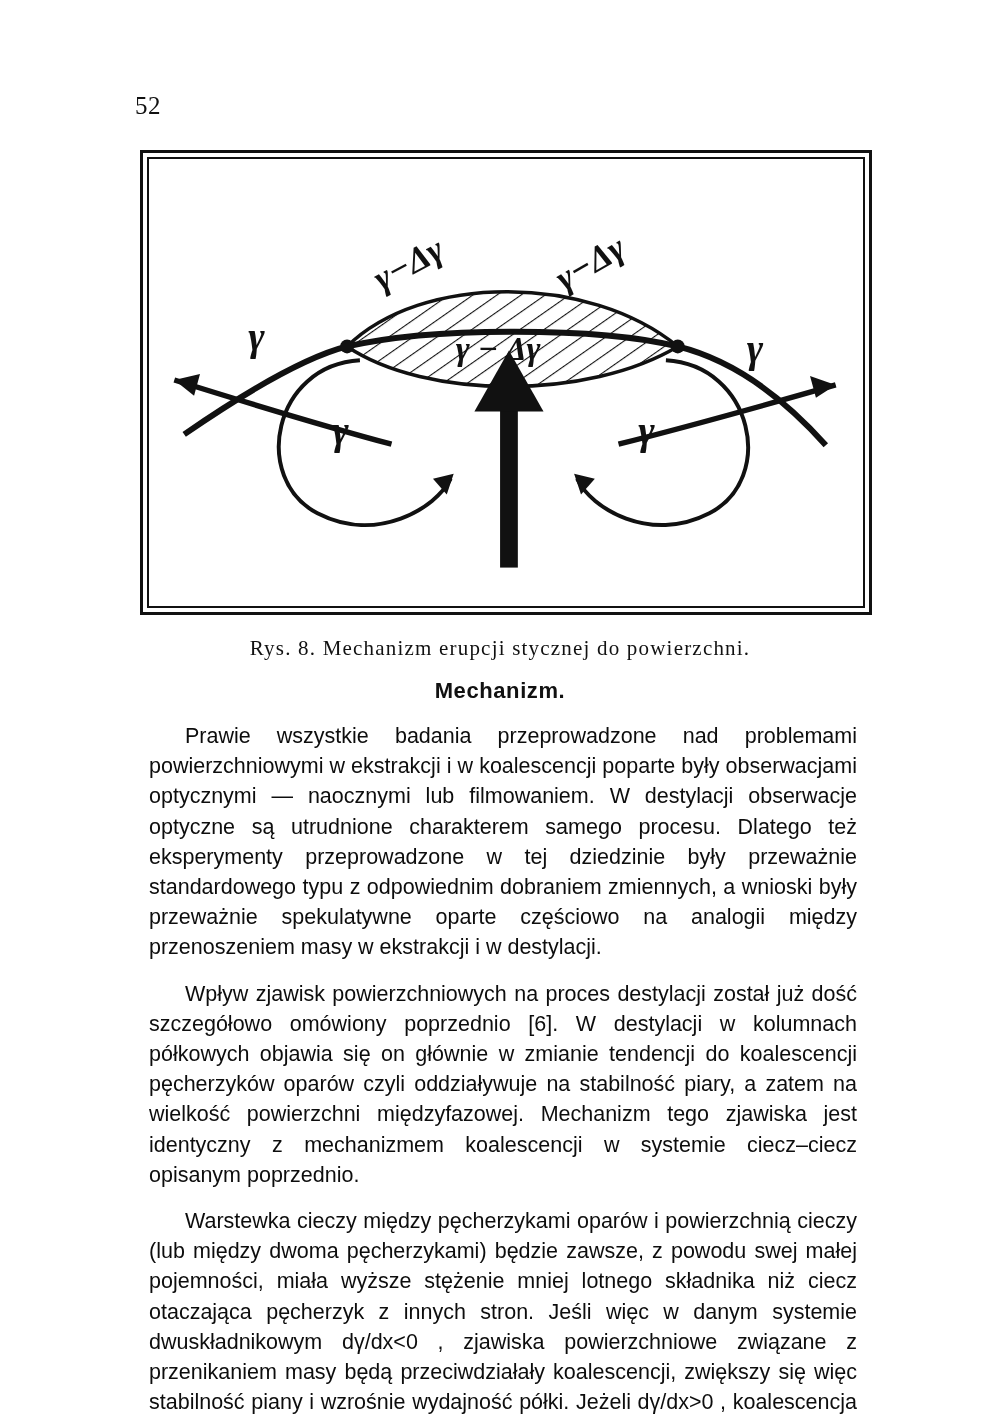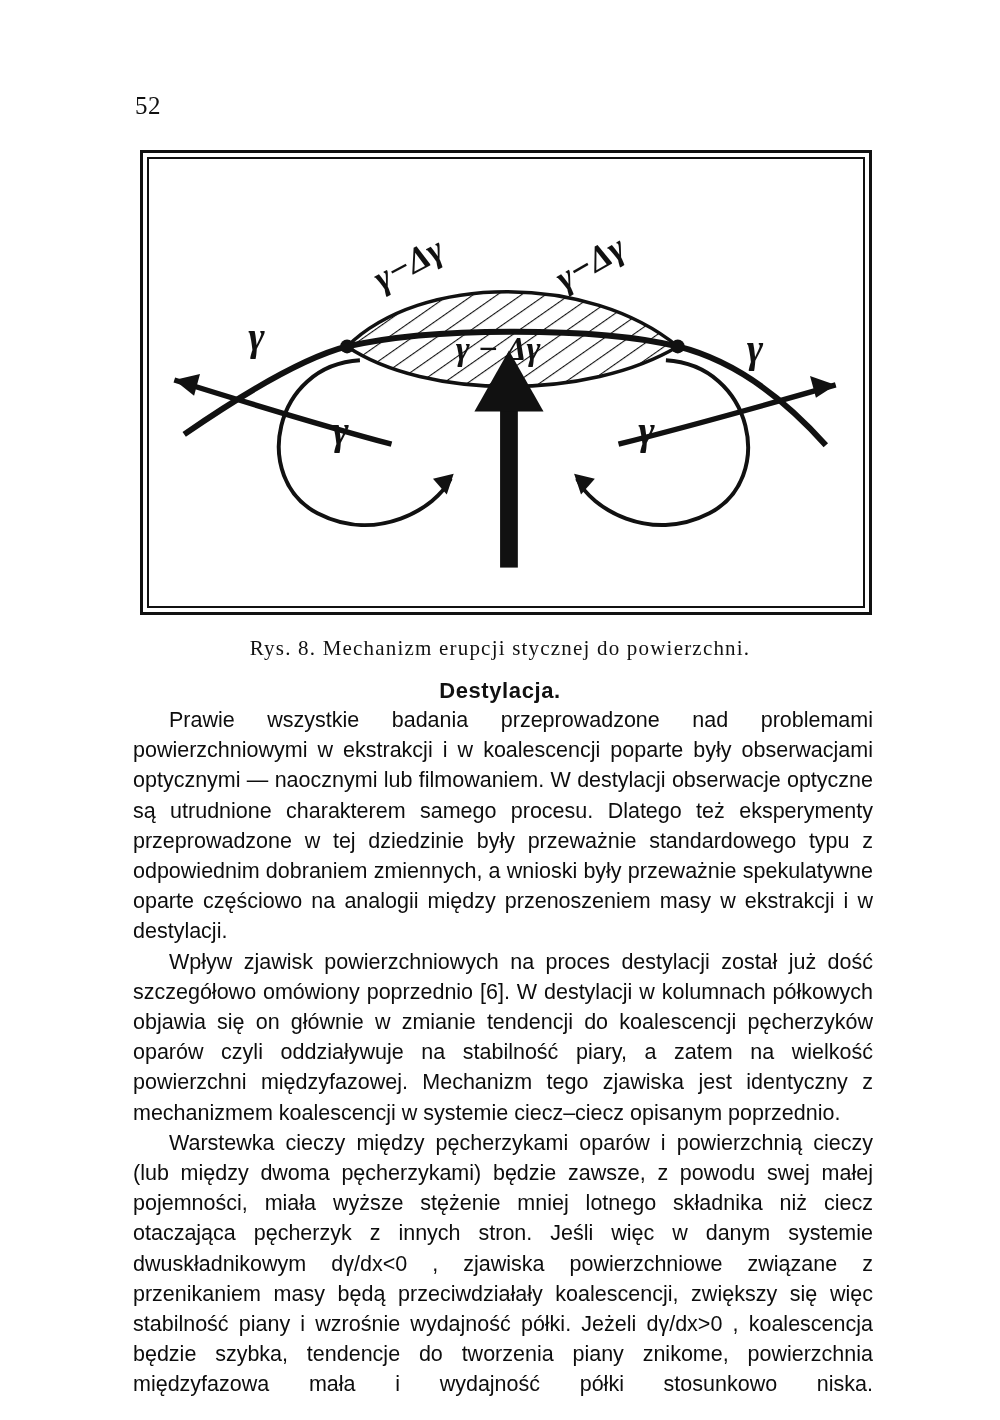--- a/index.html
+++ b/index.html
@@ -77,21 +77,21 @@
     left: 133px;
     top: 705px;
     width: 740px;
     font-size: 21.5px;
     line-height: 30.2px;
     text-align: justify;
     font-family: "Liberation Sans", sans-serif;
     color: #0d0d0d;
   }
   .body-text p {
-    margin: 0;
+    margin: 16px;
     text-indent: 36px;
     text-align: justify;
   }
   .body-text p:last-child {
     text-align-last: justify;
   }
   
   .lbl {
     font-family: "Liberation Serif", serif;
     font-style: italic;
@@ -143,21 +143,21 @@
       <text class="lbl" x="240" y="140" font-size="36" fill="#111111" transform="rotate(-28 240 140)">γ−Δγ</text>
       <text class="lbl" x="425" y="140" font-size="36" fill="#111111" transform="rotate(-30 425 140)">γ−Δγ</text>
       <text class="lbl" x="315" y="210" font-size="34" fill="#111111">γ − Δγ</text>
       <text class="lbl" x="190" y="295" font-size="40" fill="#111111">γ</text>
       <text class="lbl" x="500" y="295" font-size="40" fill="#111111">γ</text>
     </svg>
   </div>
 
   <div class="caption">Rys. 8.  Mechanizm erupcji stycznej do powierzchni.</div>
 
-  <div class="section-head">Destylacja.</div>
+  <div class="section-head">Mechanizm.</div>
 
   <div class="body-text">
     <p>Prawie wszystkie badania przeprowadzone nad problemami powierzchniowymi w ekstrakcji i w koalescencji poparte były obserwacjami optycznymi — naocznymi lub filmowaniem. W destylacji obserwacje optyczne są utrudnione charakterem samego procesu. Dlatego też eksperymenty przeprowadzone w tej dziedzinie były przeważnie standardowego typu z odpowiednim dobraniem zmiennych, a wnioski były przeważnie spekulatywne oparte częściowo na analogii między przenoszeniem masy w ekstrakcji i w destylacji.</p>
     <p>Wpływ zjawisk powierzchniowych na proces destylacji został już dość szczegółowo omówiony poprzednio [6]. W destylacji w kolumnach półkowych objawia się on głównie w zmianie tendencji do koalescencji pęcherzyków oparów czyli oddziaływuje na stabilność piary, a zatem na wielkość powierzchni międzyfazowej. Mechanizm tego zjawiska jest identyczny z mechanizmem koalescencji w systemie ciecz–ciecz opisanym poprzednio.</p>
     <p>Warstewka cieczy między pęcherzykami oparów i powierzchnią cieczy (lub między dwoma pęcherzykami) będzie zawsze, z powodu swej małej pojemności, miała wyższe stężenie mniej lotnego składnika niż ciecz otaczająca pęcherzyk z innych stron. Jeśli więc w danym systemie dwuskładnikowym dγ/dx&lt;0 , zjawiska powierzchniowe związane z przenikaniem masy będą przeciwdziałały koalescencji, zwiększy się więc stabilność piany i wzrośnie wydajność półki. Jeżeli dγ/dx&gt;0 , koalescencja będzie szybka, tendencje do tworzenia piany znikome, powierzchnia międzyfazowa mała i wydajność półki stosunkowo niska.</p>
   </div>
 
 </div>
 
 </body></html>

